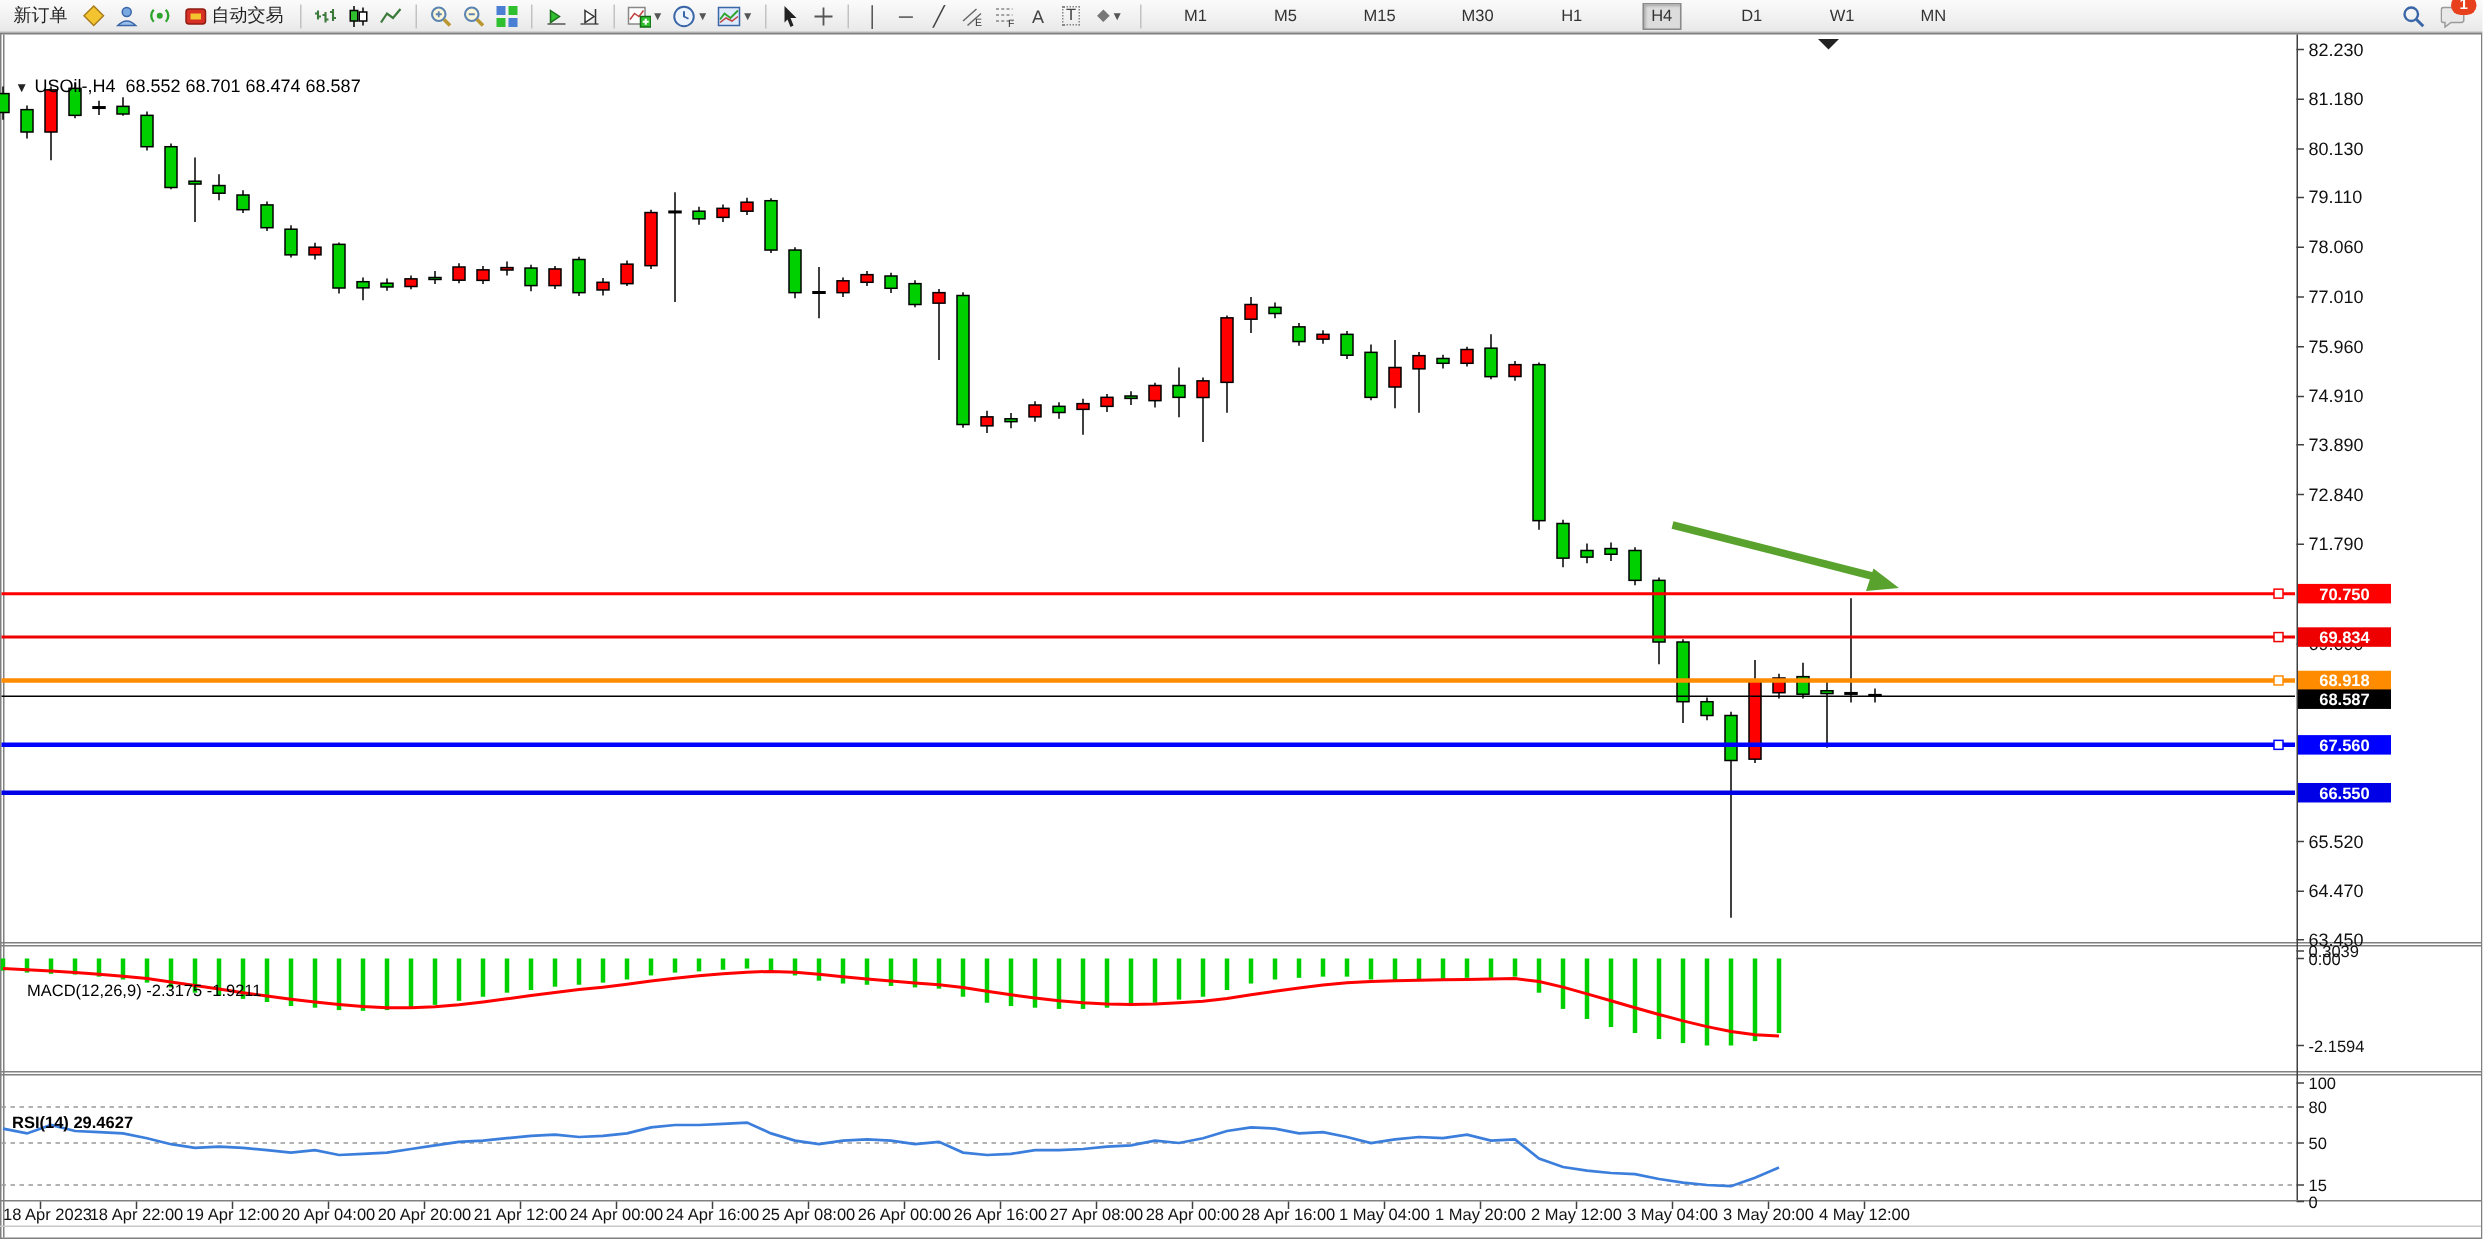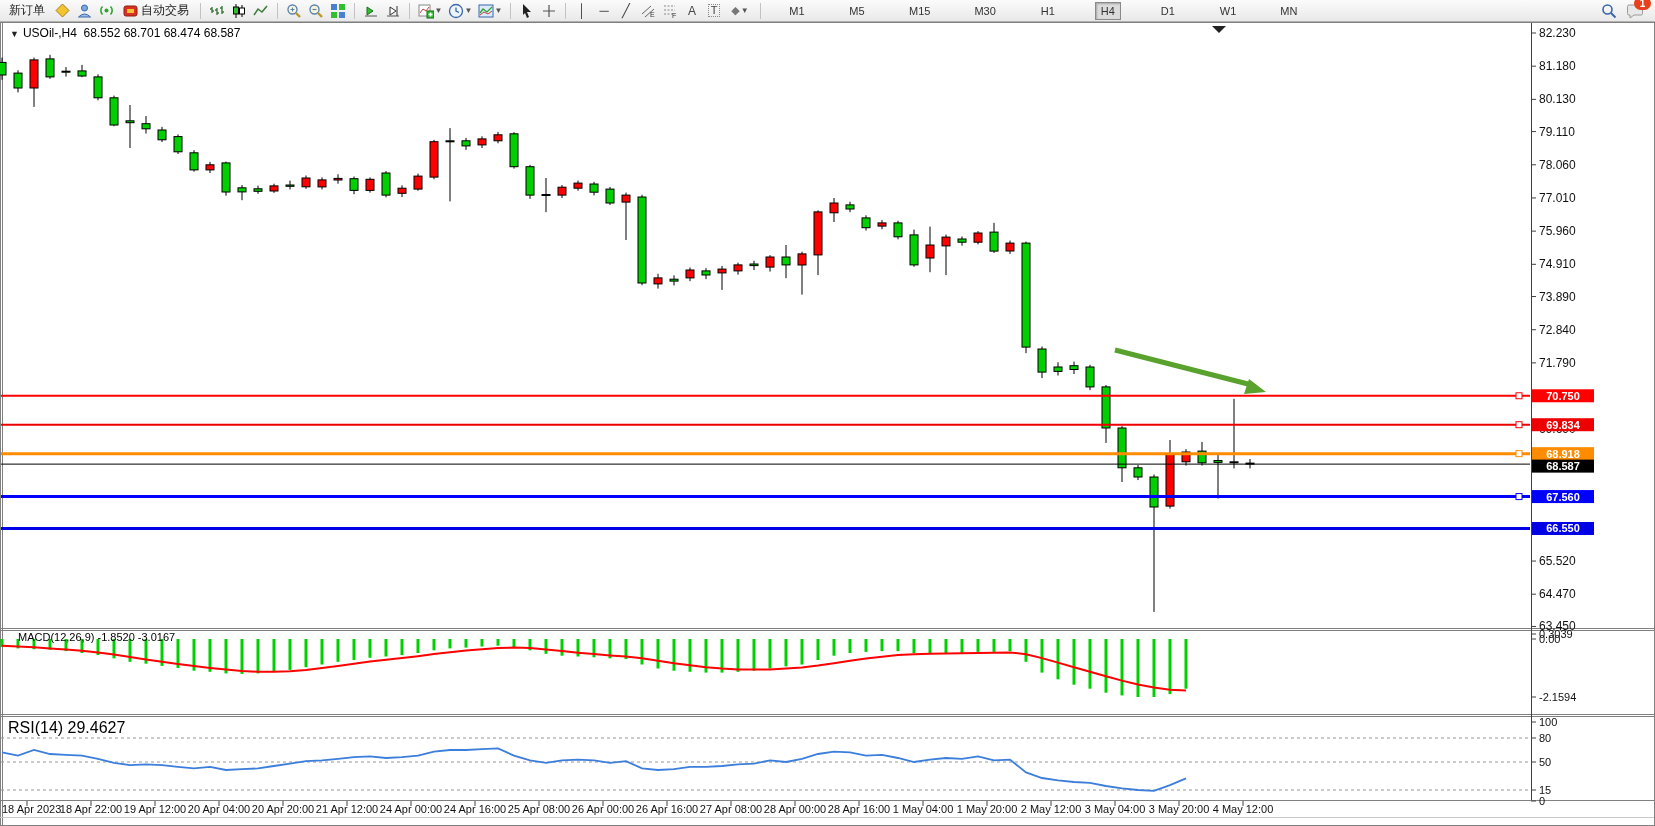--- a/index.html
+++ b/index.html
@@ -13,25 +13,25 @@
   .glyph{font-size:13px;color:#444;line-height:1;}
   .dd{font-size:8px;color:#555;margin-left:1px;}
   .sep{width:1px;height:16px;background:#c2c2c2;margin:0 4px;}
   .tf-btn{height:18px;min-width:26px;padding:0 4px;margin:0 17px;border:1px solid transparent;
     background:transparent;font-size:11px;color:#333;font-family:inherit;}
   .tf-active{border:1px solid #8a8a8a;background:#dcdcdc;box-shadow:inset 1px 1px 2px rgba(0,0,0,.25);}
   .tb-right{margin-left:auto;display:flex;align-items:center;gap:6px;padding-right:6px;}
   .badge{position:absolute;top:-4px;right:-6px;min-width:13px;height:13px;border-radius:8px;background:#e8401c;
     color:#fff;font-size:10px;font-weight:bold;display:flex;align-items:center;justify-content:center;padding:0 2px;}
   .chat-wrap{position:relative;}
-  .overlay{position:absolute;z-index:3;pointer-events:none;color:#000;}
+  .overlay{position:absolute;z-index:3;pointer-events:none;color:#000;margin-top:24px;}
   #chart-title{left:10px;top:26px;font-size:12px;}
   #chart-title .tri{font-size:9px;color:#222;margin-right:4px;}
   #macd-label{left:18px;top:631px;font-size:11px;}
-  #rsi-label{left:8px;top:719px;font-size:16px;}
+  #rsi-label{left:8px;top:719px;font-size:11px;font-weight:bold;}
   svg text{font-family:"Liberation Sans",sans-serif;}
 </style>
 </head>
 <body>
 
 <div class="toolbar">
   <button class="tb-btn">
     <span>新订单</span>
   </button>
   <span class="tbi">
@@ -614,14 +614,14 @@
     <g>
       <line x1="1115" y1="350" x2="1248" y2="384" stroke="#59A22E" stroke-width="5"></line>
       <polygon points="1266,392 1244,394 1249,379" fill="#59A22E"></polygon>
     </g>
     <polygon points="1212,26 1226,26 1219,33" fill="#222"></polygon>
   </svg>
 
 <div class="overlay" id="chart-title">
   <span class="tri">▼</span><span>USOil-,H4</span>&nbsp;&nbsp;<span>68.552 68.701 68.474 68.587</span>
 </div>
-<div class="overlay" id="macd-label">MACD(12,26,9) -1.8520 -3.0167</div>
+<div class="overlay" id="macd-label">MACD(12,26,9) -2.3175 -1.9211</div>
 <div class="overlay" id="rsi-label">RSI(14) 29.4627</div>
 
 </body></html>

